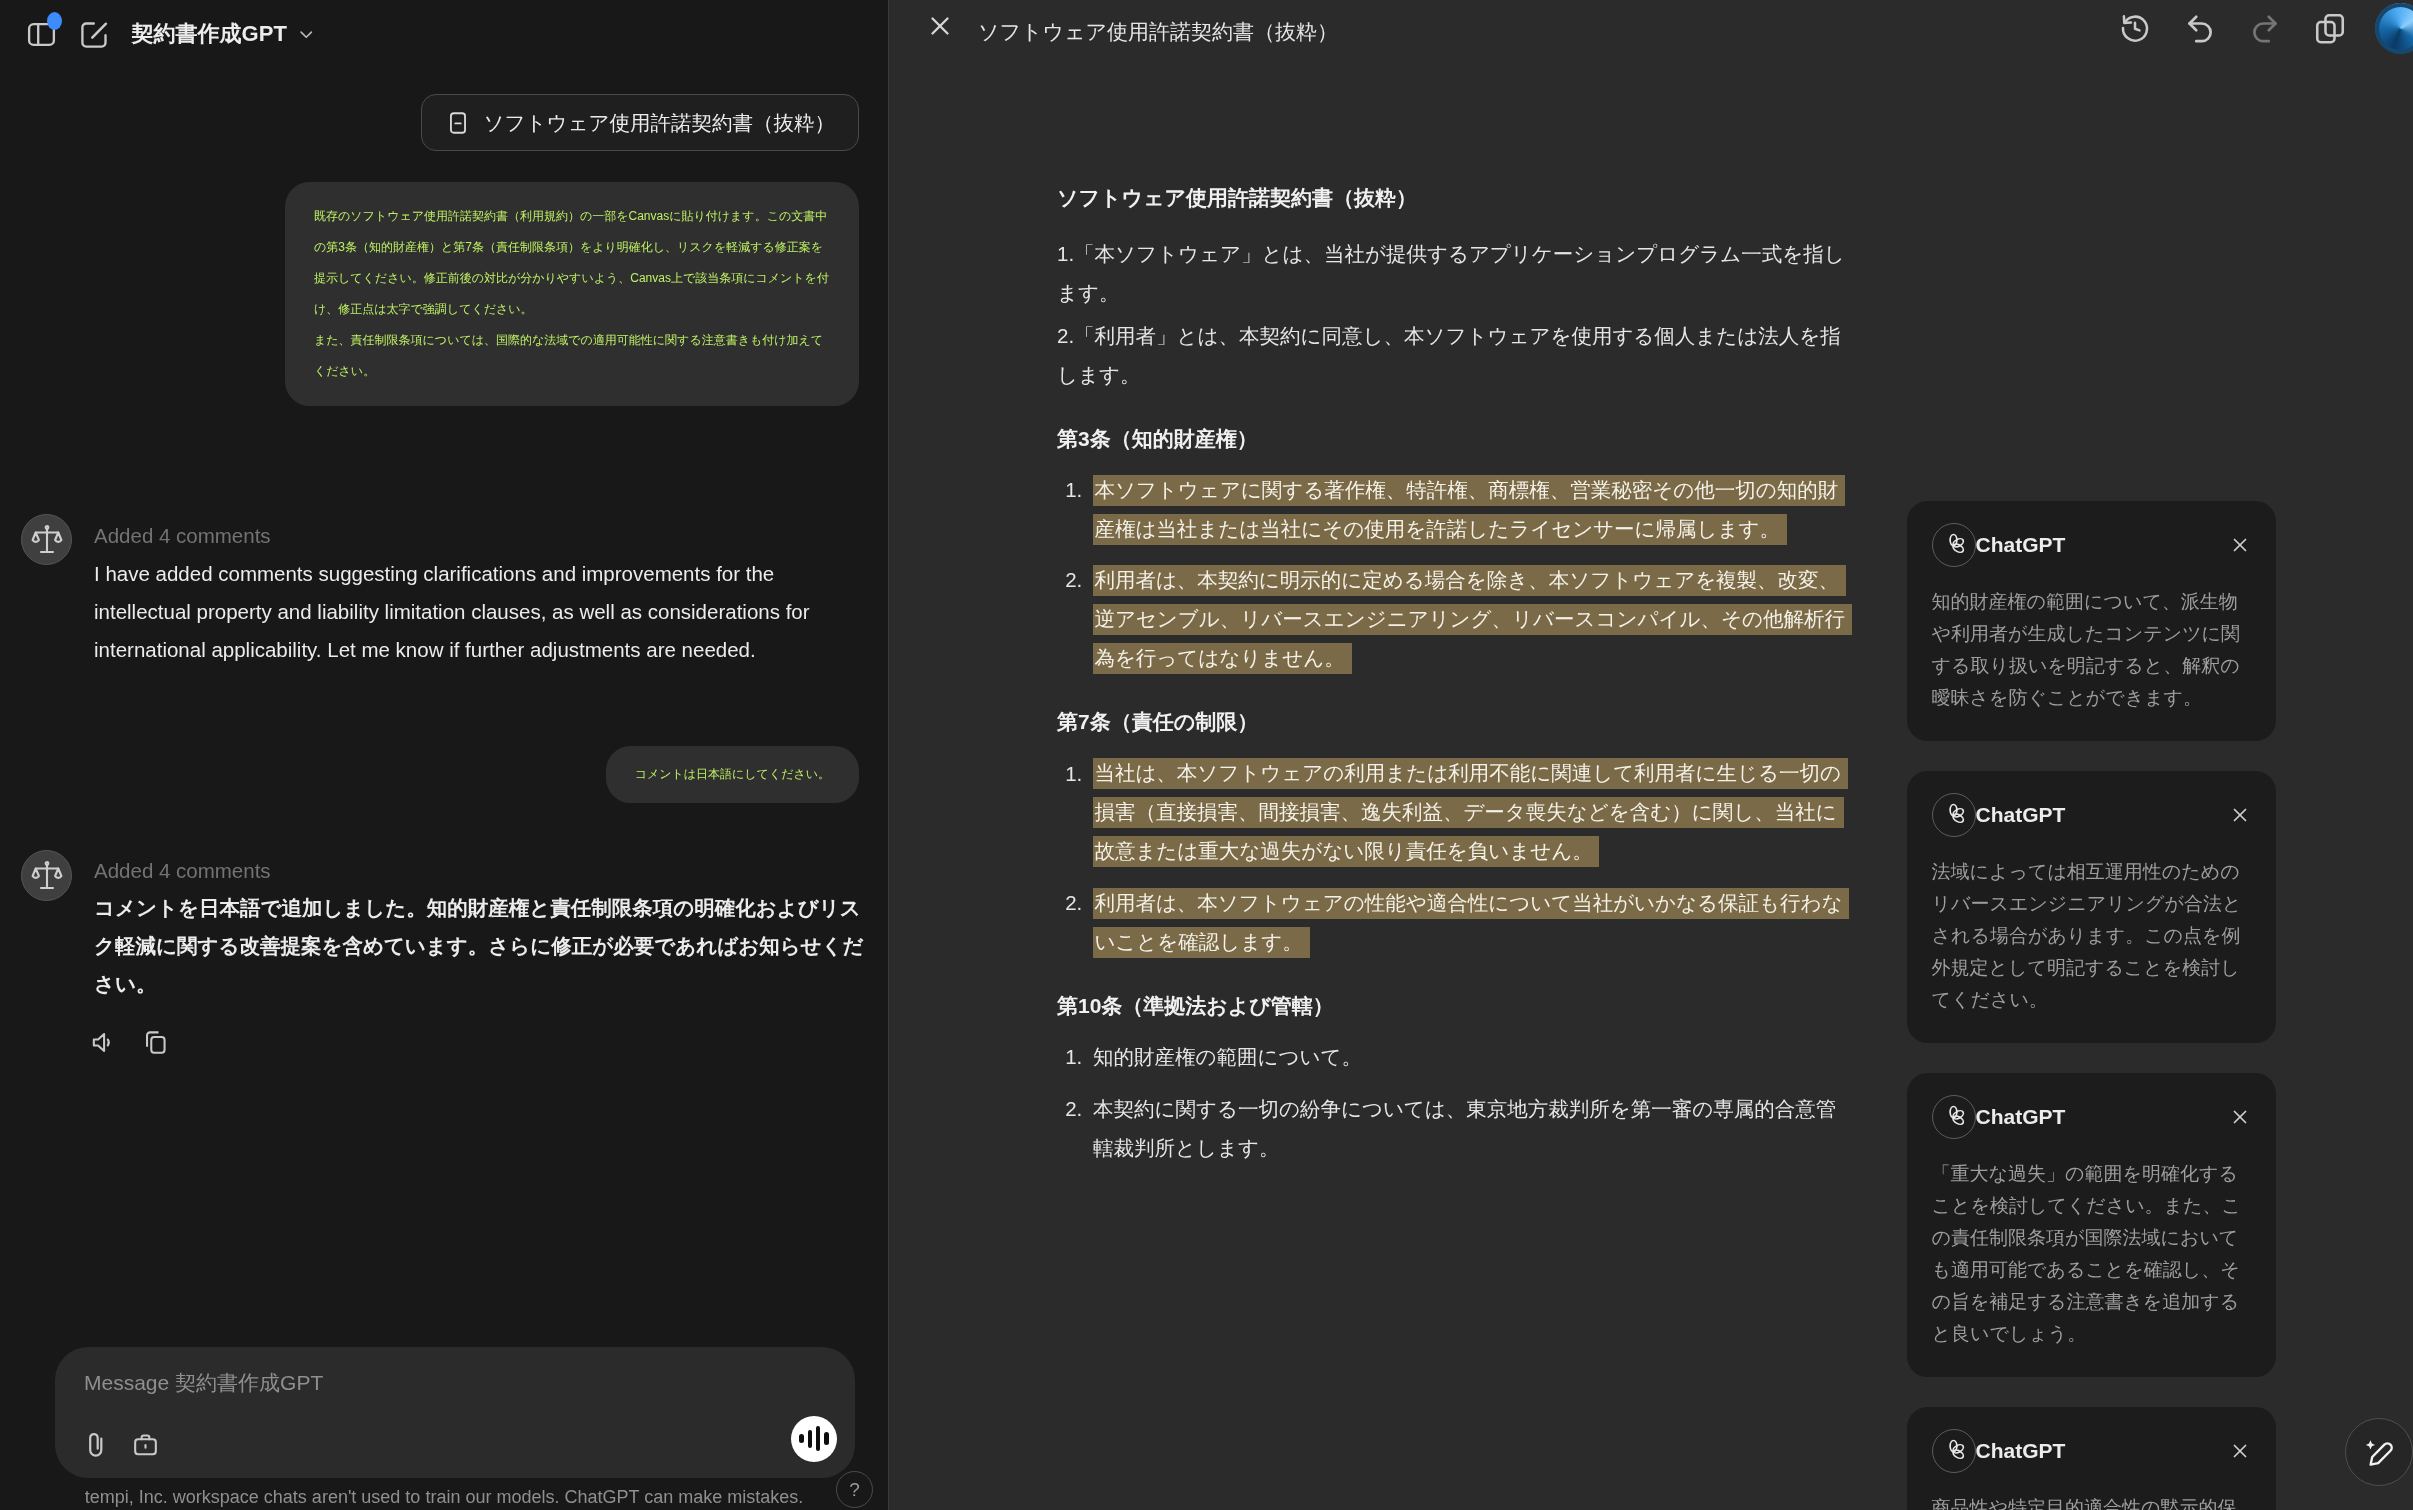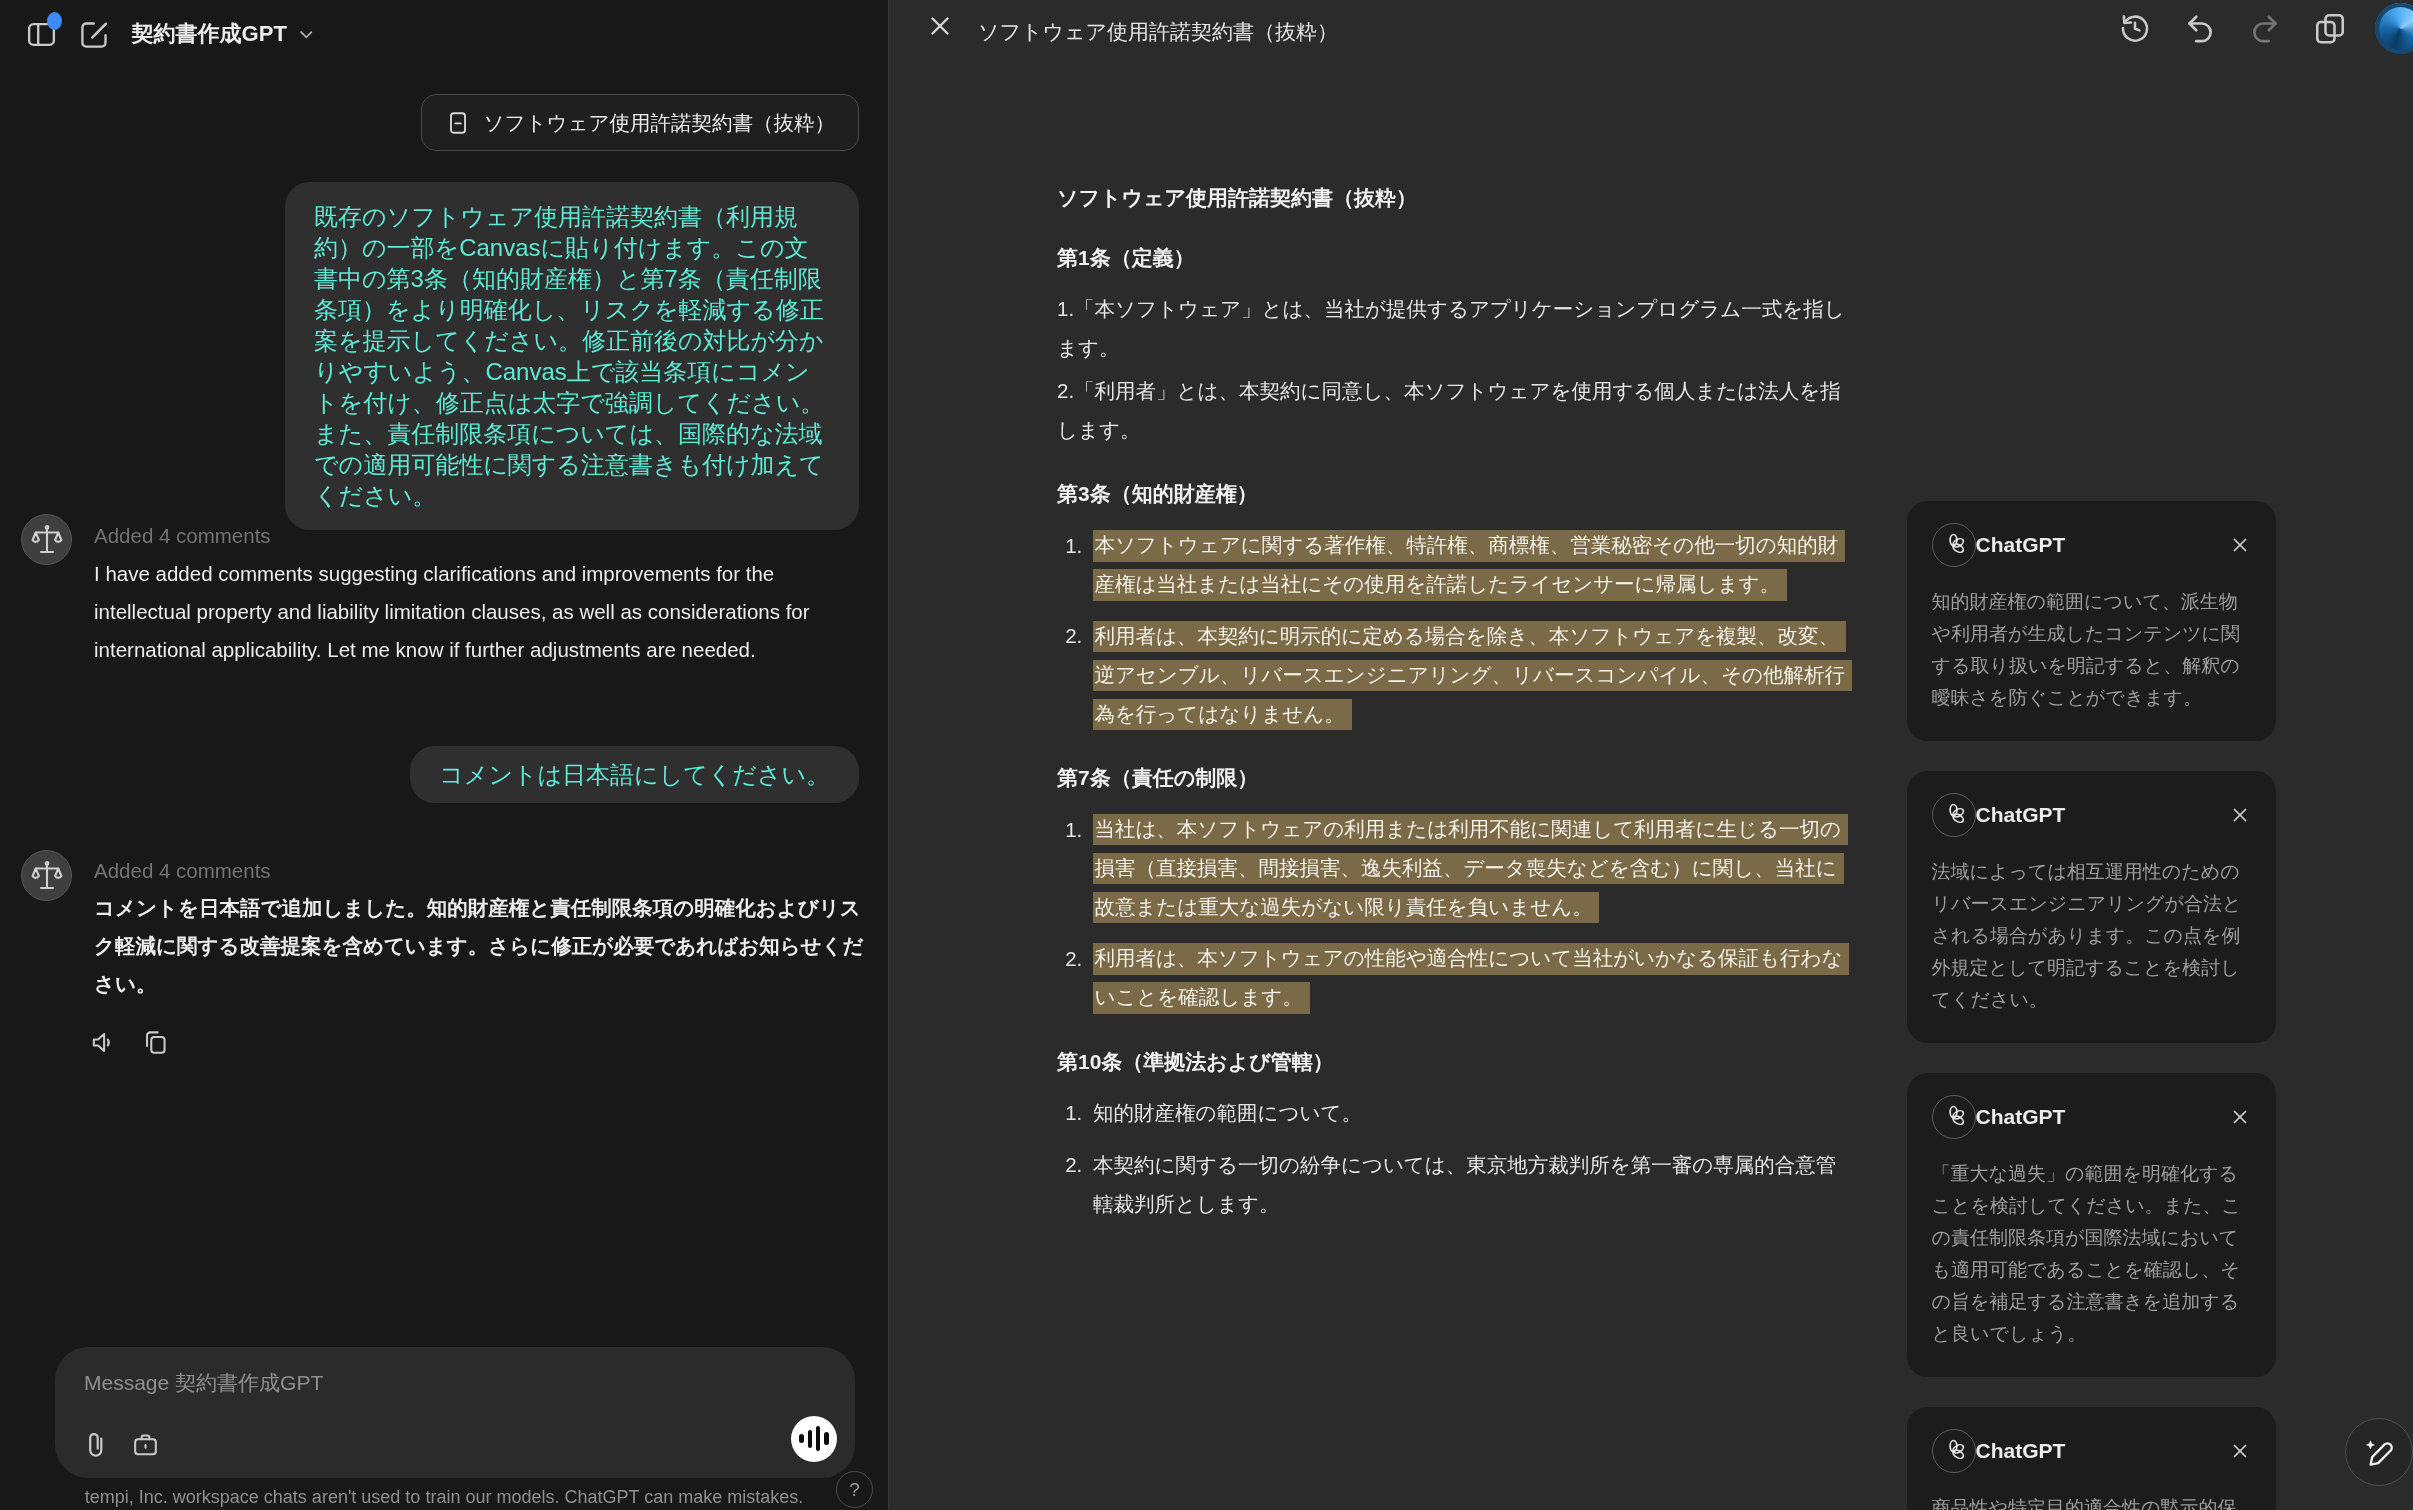--- a/index.html
+++ b/index.html
@@ -14,21 +14,21 @@
   .chat-header{left:0;top:0;width:888px;height:68px;display:flex;align-items:center;gap:20.5px;padding-left:24.6px;box-sizing:border-box;}
   .icon-btn{color:#c9c9c9;display:flex;align-items:center;justify-content:center;}
   .sidebar-wrap{position:relative;}
   .blue-dot{position:absolute;right:-4.1px;top:-5.5px;width:15px;height:18px;border-radius:50%;background:#3d8bfd;}
   .gpt-name{display:flex;align-items:center;gap:9.6px;color:#ececec;font-size:22px;font-weight:600;}
   .gpt-name .chev{color:#b6b6b6;}
 
   .attach-pill{top:94px;right:29px;height:57px;border:1.4px solid #4a4a4a;border-radius:15px;
     display:flex;align-items:center;gap:12.3px;padding:0 23px;color:#ececec;font-size:20.5px;background:#1f1f1f;}
 
-  .bubble{background:#2f2f2f;border-radius:24.6px;color:#5eead4;font-size:24px;line-height:31px;}
+  .bubble{background:#2f2f2f;border-radius:24.6px;color:#bef264;font-size:12px;line-height:31px;}
   .bubble1{top:182px;right:29px;width:516px;padding:19px 29px;white-space:pre-line;}
   .bubble2{top:746px;right:29px;padding:15px 29px;line-height:27px;}
 
   .avatar{width:49px;height:49px;border-radius:50%;background:#3f3f3f;display:flex;align-items:center;justify-content:center;overflow:hidden;border:0.7px solid #555;}
   .msg-status{color:#737373;font-size:20.5px;}
   .msg-body{color:#ececec;font-size:20.5px;line-height:38px;}
   .a1-avatar{left:21px;top:514px;}
   .a1-status{left:94px;top:524px;}
   .a1-body{left:94px;top:555px;width:772px;}
   .a2-avatar{left:21px;top:850px;}
@@ -255,21 +255,20 @@
               <rect x="3.5" y="8" width="11.5" height="13.5" rx="2.4"></rect>
           </svg>
         </span>
       </button>
     </div>
     <button class="abs account-avatar"></button>
 
     <div class="abs doc">
       <h1>ソフトウェア使用許諾契約書（抜粋）</h1>
 
-      <h2>第1条（定義）</h2>
       <p>1.「本ソフトウェア」とは、当社が提供するアプリケーションプログラム一式を指します。</p>
       <p>2.「利用者」とは、本契約に同意し、本ソフトウェアを使用する個人または法人を指します。</p>
 
       <h2>第3条（知的財産権）</h2>
       <div class="doc-item">
         <span class="marker">1.</span>
         <span class="itext"><span class="hl">本ソフトウェアに関する著作権、特許権、商標権、営業秘密その他一切の知的財産権は当社または当社にその使用を許諾したライセンサーに帰属します。</span></span>
       </div>
       <div class="doc-item">
         <span class="marker">2.</span>

